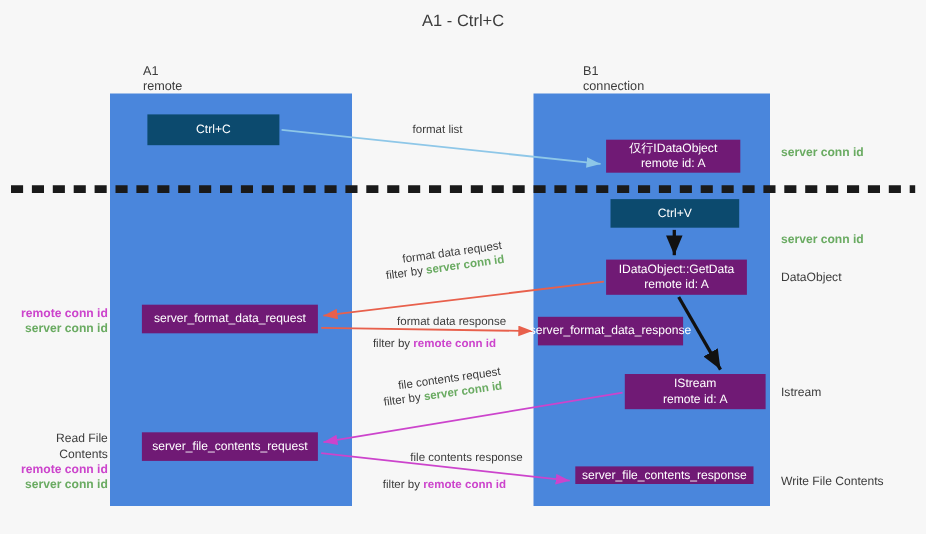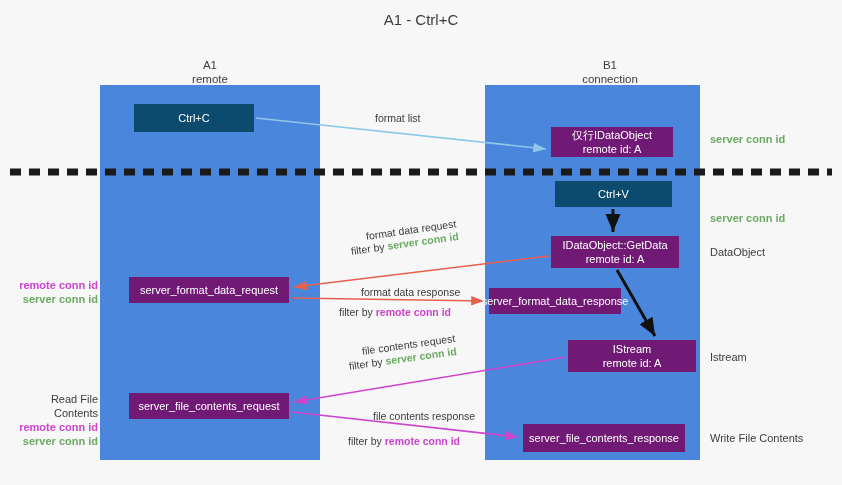--- a/index.html
+++ b/index.html
@@ -28,21 +28,20 @@
     left: 0; top: 10px;
     width: 842px;
     text-align: center;
     font-size: 15px;
     line-height: 20px;
     color: #3c3c3c;
   }
 
   
   .col-head {
-    text-align: center;
     font-size: 11.5px;
     line-height: 14px;
     color: #3c3c3c;
   }
   #head-a1 { left: 130px; top: 58px; width: 160px; }
   #head-b1 { left: 530px; top: 58px; width: 160px; }
 
   
   .node {
     box-sizing: border-box;
@@ -61,21 +60,21 @@
   .node .l2 { display: block; }
 
   #node-ctrl-c     { left: 134px; top: 104px; width: 120px; height: 28px; }
   #node-idataobject{ left: 551px; top: 127px; width: 122px; height: 30px; }
   #node-ctrl-v     { left: 555px; top: 181px; width: 117px; height: 26px; }
   #node-getdata    { left: 551px; top: 236px; width: 128px; height: 32px; }
   #node-fmt-req    { left: 129px; top: 277px; width: 160px; height: 26px; }
   #node-fmt-resp   { left: 489px; top: 288px; width: 132px; height: 26px; }
   #node-istream    { left: 568px; top: 340px; width: 128px; height: 32px; }
   #node-file-req   { left: 129px; top: 393px; width: 160px; height: 26px; }
-  #node-file-resp  { left: 523px; top: 424px; width: 162px; height: 28px; }
+  #node-file-resp  { left: 523px; top: 424px; width: 162px; height: 16px; }
 
   
   .side-label {
     font-size: 11px;
     line-height: 14px;
   }
   .green-txt  { color: #6aab62; font-weight: bold; }
   .magenta-txt{ color: #cc44cc; font-weight: bold; }
   .plain-txt  { color: #3c3c3c; }
 

